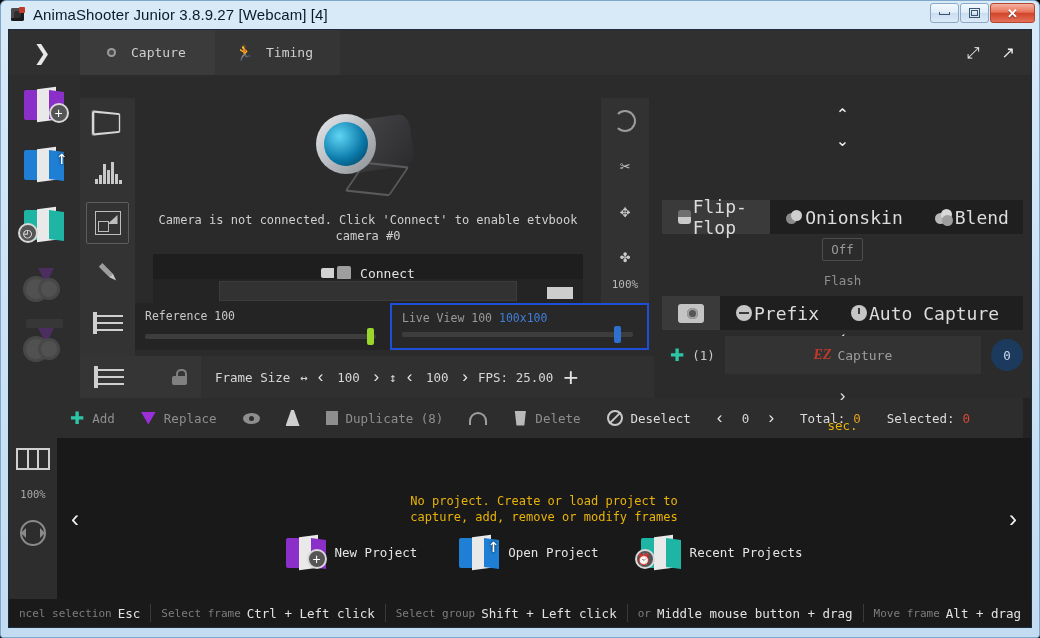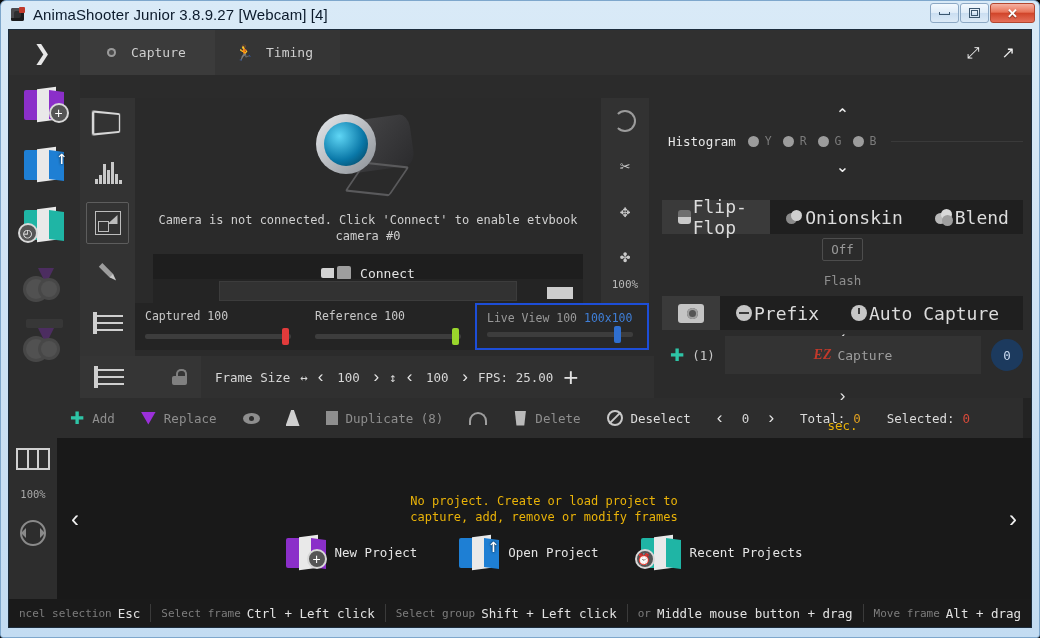--- a/index.html
+++ b/index.html
@@ -405,27 +405,20 @@
             <span class="rot"></span>
           </div>
         <div class="vt">✂</div>
         <div class="vt">✥</div>
         <div class="vt">✤</div>
         <div class="vt-pct">100%</div>
       </div>
 
       <div class="lcr">
         <div class="lcr-cell">
-          <div class="lcr-lbl"><span>Captured</span>
-            <span>100</span></div>
-          <div class="trk">
-              <div class="knob red"></div>
-            </div>
-        </div>
-        <div class="lcr-cell">
           <div class="lcr-lbl"><span>Reference</span>
             <span>100</span></div>
           <div class="trk">
               <div class="knob green"></div>
             </div>
         </div>
         <div class="lcr-cell live">
           <div class="lcr-lbl"><span class="dim">Live View</span>
             <span class="dim">100</span>
             <span class="blue">100x100</span></div>
@@ -506,32 +499,20 @@
         <div class="ft on">
           <span>Selected:</span>
           <span class="red">0</span>
         </div>
       </div>
       <div class="scroll-right"></div>
 
       <div class="rpanel">
         <div class="hist-block">
           <div class="chev-row">⌃</div>
-          <div class="hist-row">
-            <span class="hist-title">Histogram</span>
-            <span class="rdot"></span>
-            <span class="ch-lbl">Y</span>
-            <span class="rdot"></span>
-            <span class="ch-lbl">R</span>
-            <span class="rdot"></span>
-            <span class="ch-lbl">G</span>
-            <span class="rdot"></span>
-            <span class="ch-lbl">B</span>
-            <span class="hrule"></span>
-          </div>
           <div class="chev-row">⌄</div>
         </div>
 
         <div class="tabrow r1">
           <div class="ptab sel">
             <span class="ic-flip"></span>
             <span>Flip-Flop</span>
           </div>
           <div class="ptab">
             <span class="ic-onion"></span>

